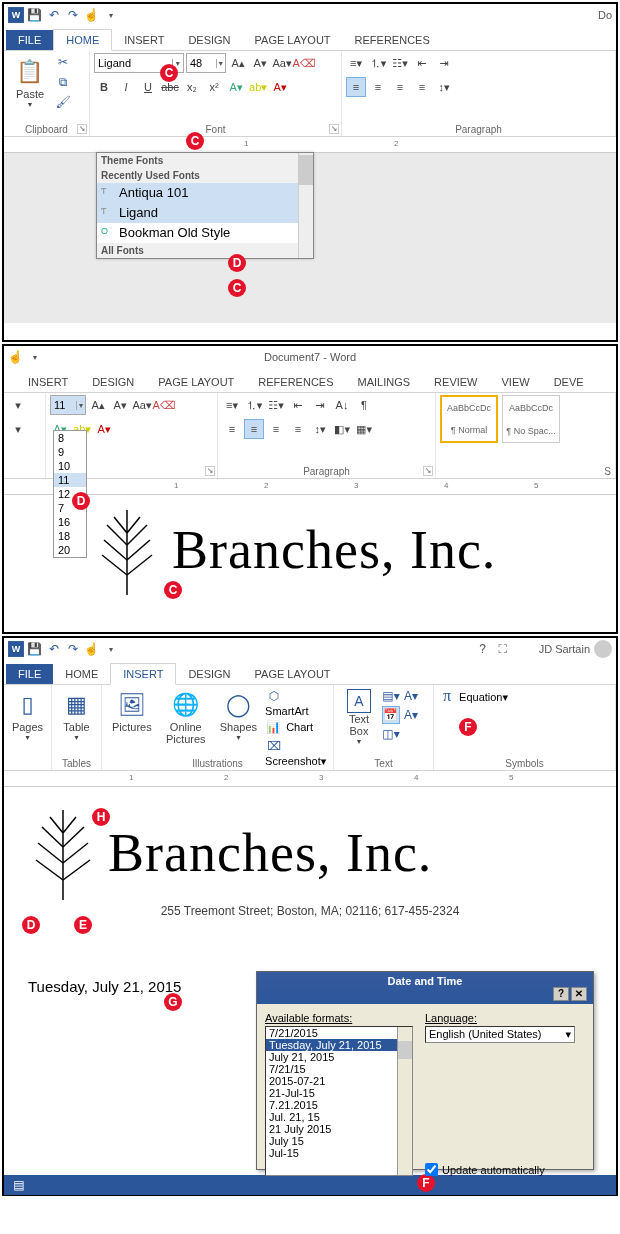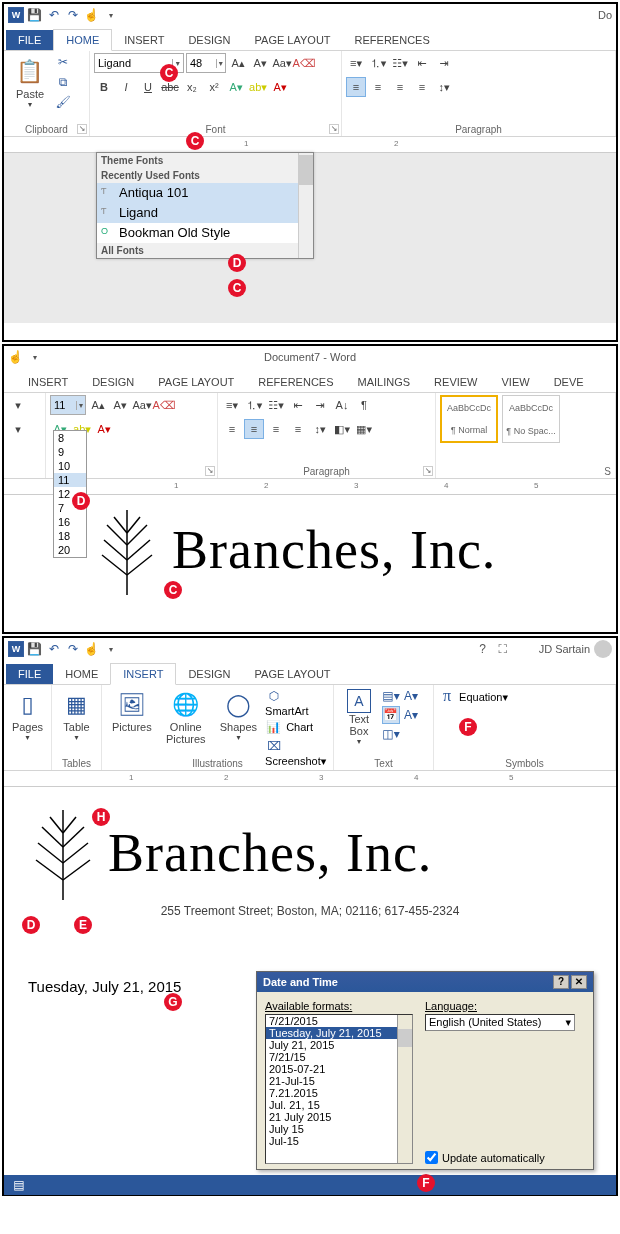--- a/index.html
+++ b/index.html
@@ -61,21 +61,21 @@
 
 .branches { font-family: "Times New Roman", serif; font-size: 54px; letter-spacing: 1px; font-weight: normal; }
 .tree-svg { display: inline-block; vertical-align: middle; }
 
 
 .user-area { margin-left: auto; display: flex; align-items: center; gap: 4px; color: #555; }
 .sub { color: #404040; font-size: 12px; }
 
 
 .dlg { position: absolute; left: 252px; top: 333px; bottom: 24px; width: 338px; background: #ece9d8; border: 1px solid #666; box-shadow: 2px 2px 4px rgba(0,0,0,0.3); z-index: 60; }
-.dlg .dlgtitle { background: linear-gradient(#365a9e,#2b579a); color: #fff; padding: 3px 6px; font-size: 11px; font-weight: bold; display: flex; align-items: center; }
+.dlg .dlgtitle { background: linear-gradient(#365a9e,#2b579a); color: #fff; padding: 3px 6px; font-size: 11px; font-weight: bold; display: flex; align-items: center; flex-direction: column; }
 .dlg .dlgtitle .btns { margin-left: auto; display: flex; gap: 2px; }
 .dlg .dlgtitle .tbtn { width: 16px; height: 14px; background: #d4d0c8; border: 1px solid #888; color: #000; font-size: 10px; text-align: center; line-height: 12px; }
 .dlg .body { padding: 8px; }
 .dlg .lbl { font-size: 11px; text-decoration: underline; }
 .dlg .list { border: 1px inset #888; background: #fff; height: 150px; overflow: hidden; position: relative; font-size: 11px; margin-top: 2px; }
 .dlg .list .li { padding: 0 3px; }
 .dlg .list .li.sel { background: #2b579a; color: #fff; }
 .dlg .list .sb { position: absolute; right: 0; top: 0; bottom: 0; width: 15px; background: #ece9d8; border-left: 1px solid #999; }
 .dlg .sel2 { border: 1px inset #888; background: #fff; width: 150px; padding: 1px 3px; font-size: 11px; display: flex; }
 .dlg .sel2 .dd { margin-left: auto; }

